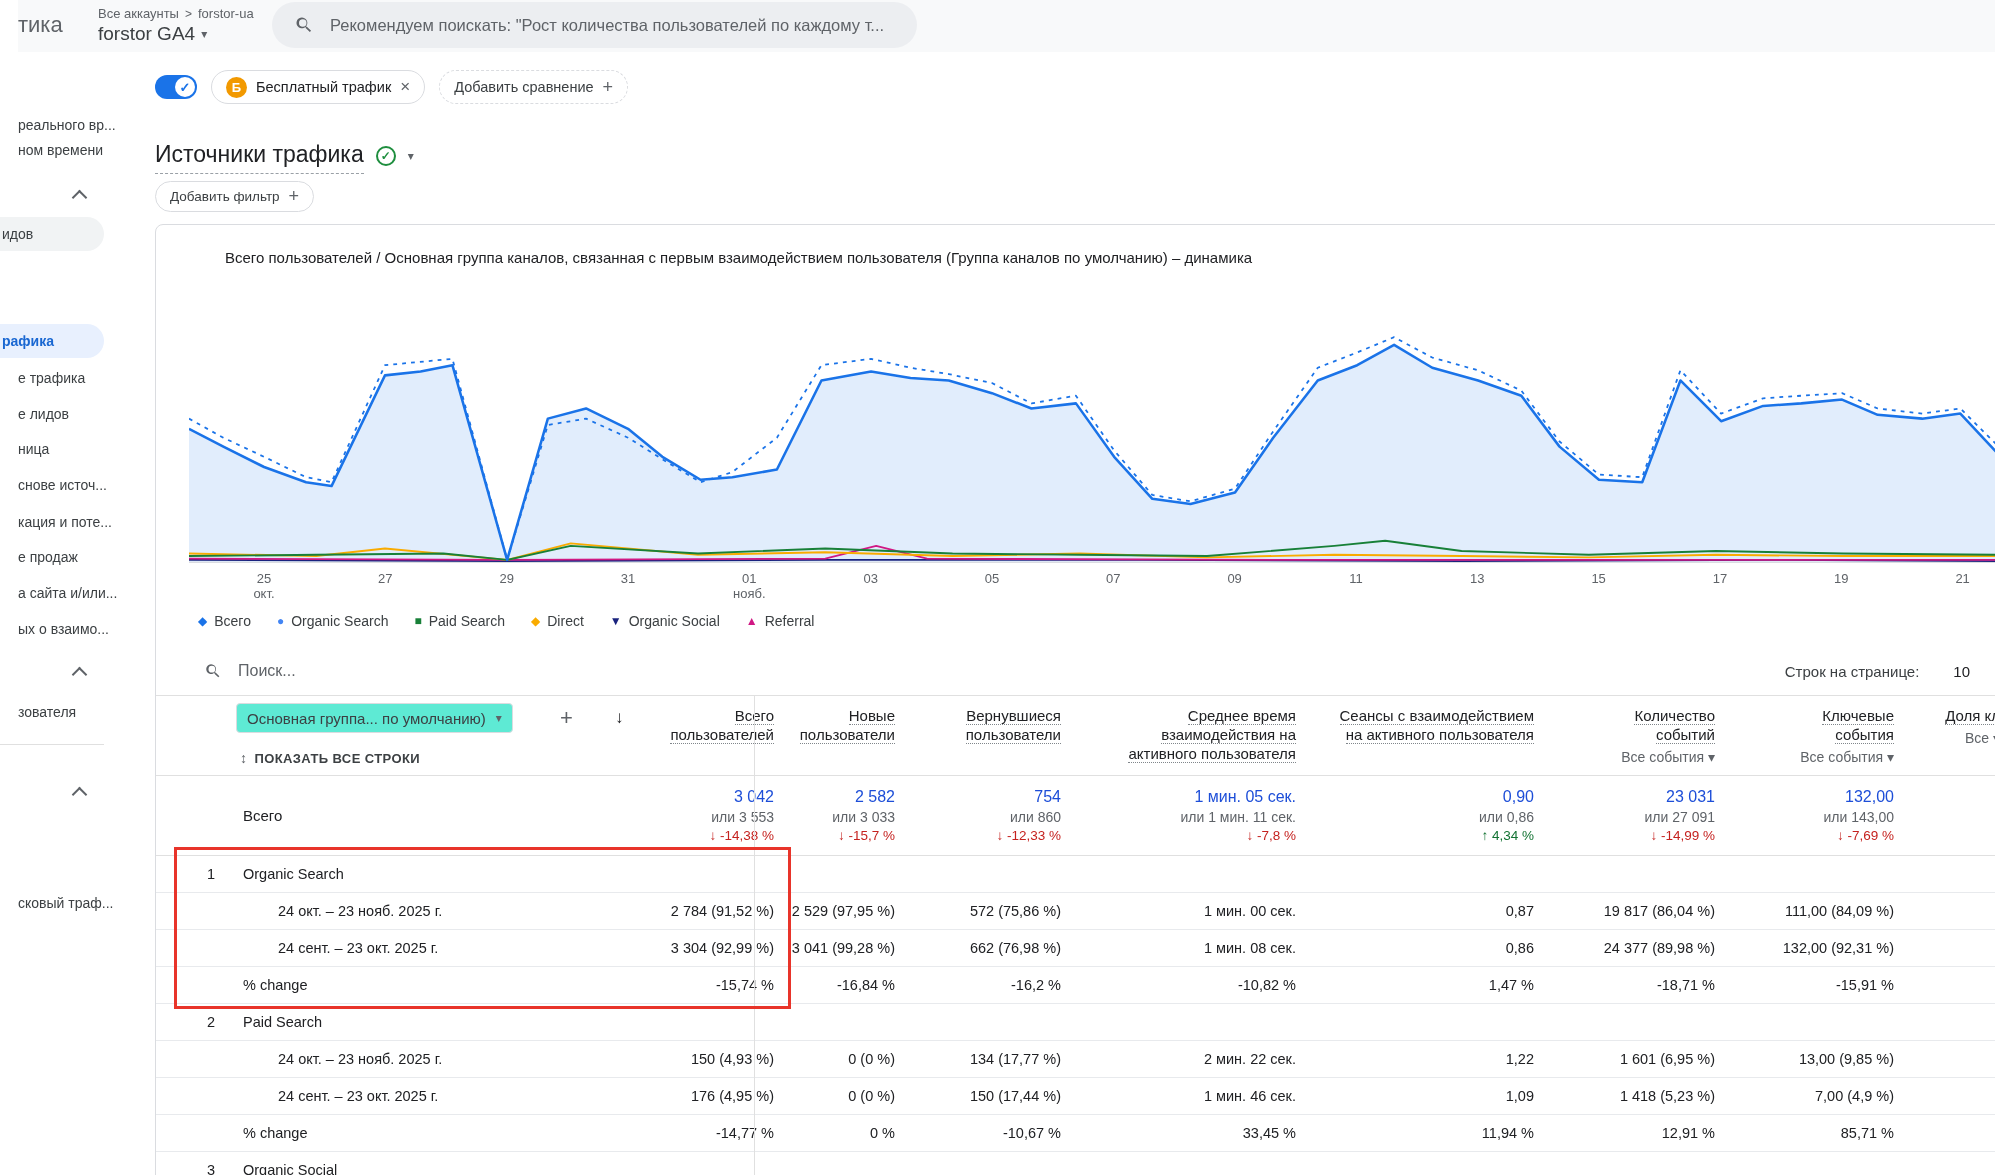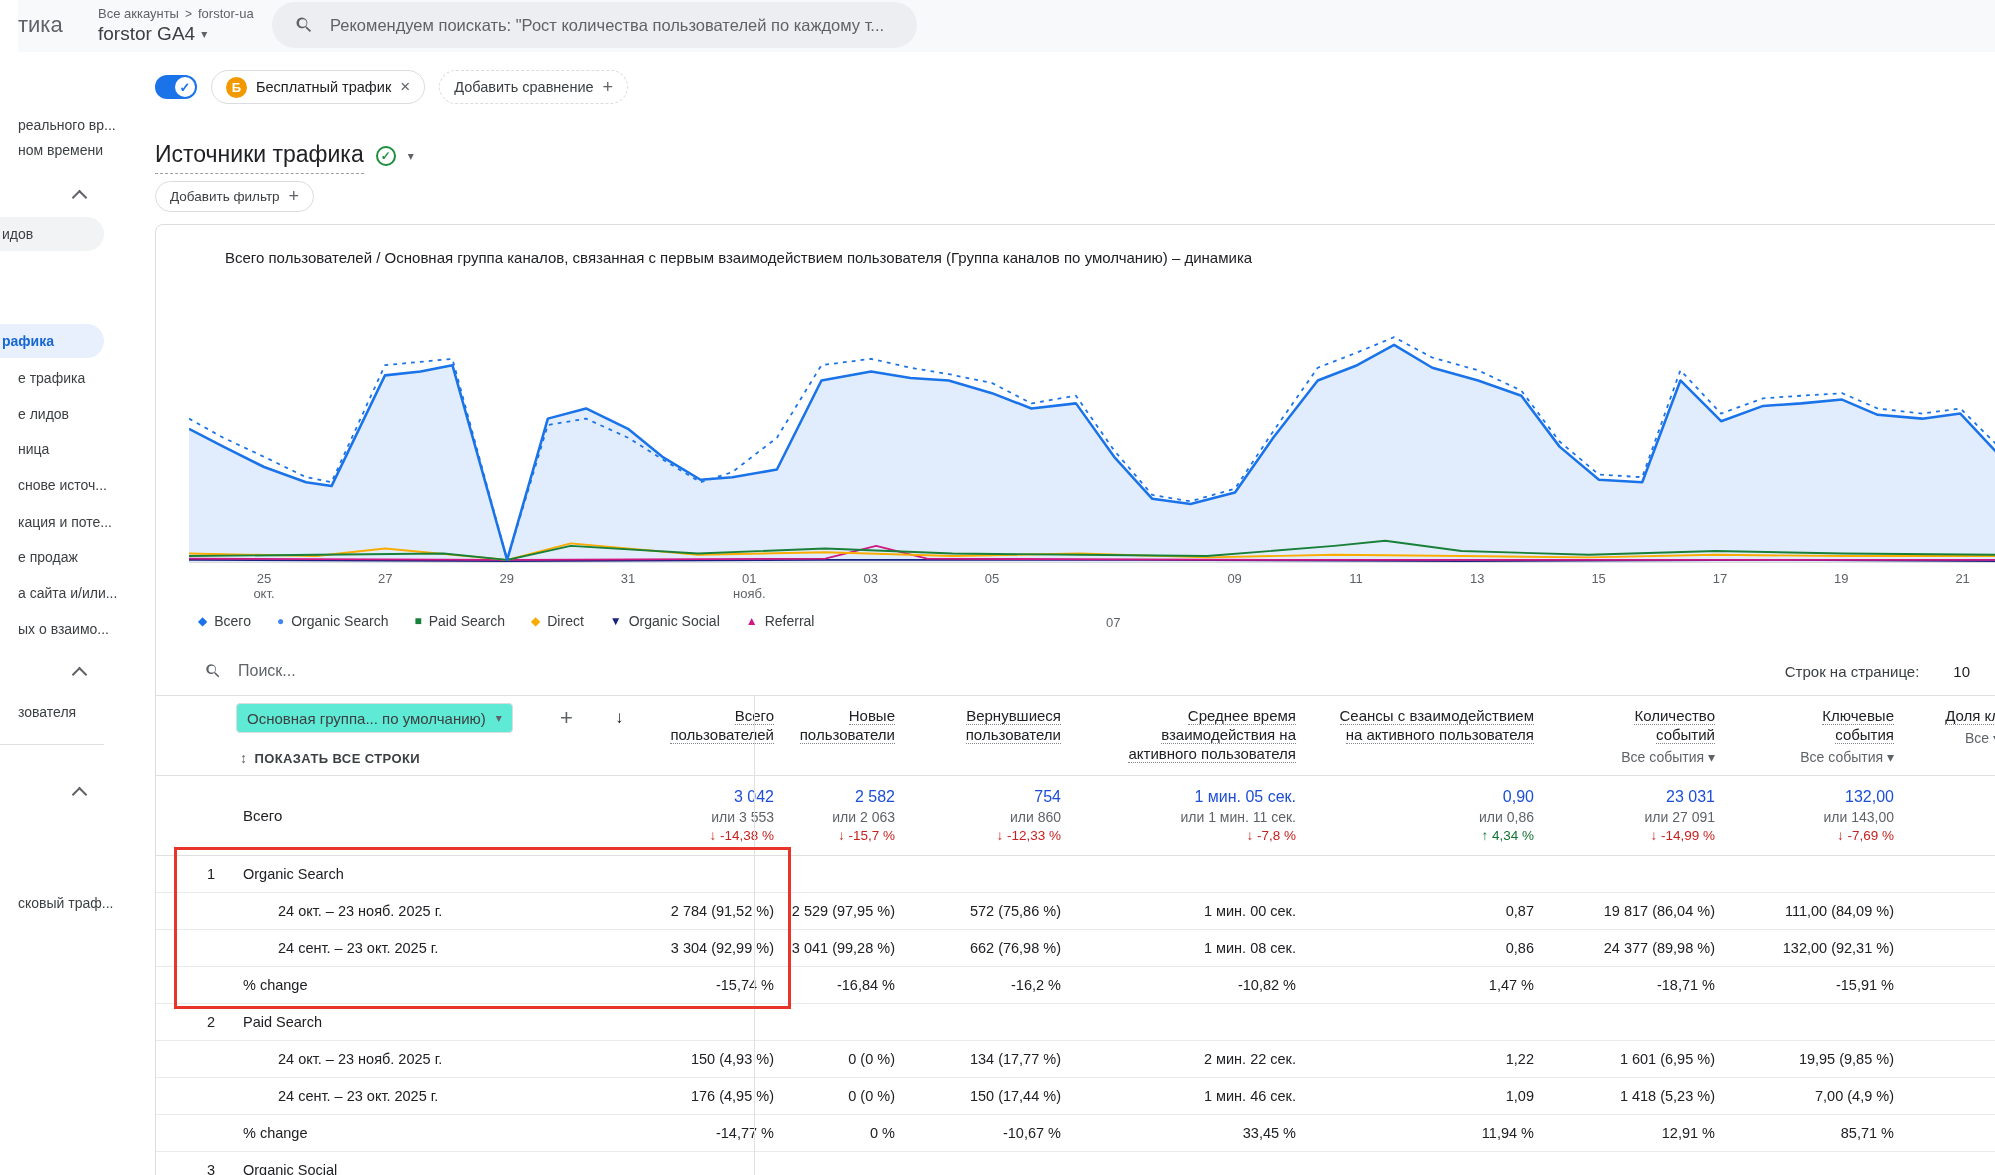--- a/index.html
+++ b/index.html
@@ -214,21 +214,21 @@
   <div class="x-labels">
       <div class="x-label" style="left: 35px;">25
 окт.</div>
       <div class="x-label" style="left: 156.33px;">27</div>
       <div class="x-label" style="left: 277.66px;">29</div>
       <div class="x-label" style="left: 398.99px;">31</div>
       <div class="x-label" style="left: 520.32px;">01
 нояб.</div>
       <div class="x-label" style="left: 641.65px;">03</div>
       <div class="x-label" style="left: 762.98px;">05</div>
-      <div class="x-label" style="left: 884.31px; margin-top: 44px;">07</div>
+      <div class="x-label" style="left: 884.31px;">07</div>
       <div class="x-label" style="left: 1005.64px;">09</div>
       <div class="x-label" style="left: 1126.97px;">11</div>
       <div class="x-label" style="left: 1248.3px;">13</div>
       <div class="x-label" style="left: 1369.63px;">15</div>
       <div class="x-label" style="left: 1490.96px;">17</div>
       <div class="x-label" style="left: 1612.29px;">19</div>
       <div class="x-label" style="left: 1733.62px;">21</div>
     </div>
   <div class="legend">
       <div class="legend-item">
@@ -309,21 +309,21 @@
       </div>
     <div class="grid totals-row">
       <div class="name">Всего</div>
     <div class="tcell">
           <div class="v">3 042</div>
           <div class="o">или 3 553</div>
           <div class="c chg-down">↓ -14,38 %</div>
         </div>
         <div class="tcell">
           <div class="v">2 582</div>
-          <div class="o">или 2 063</div>
+          <div class="o">или 3 033</div>
           <div class="c chg-down">↓ -15,7 %</div>
         </div>
         <div class="tcell">
           <div class="v">754</div>
           <div class="o">или 860</div>
           <div class="c chg-down">↓ -12,33 %</div>
         </div>
         <div class="tcell">
           <div class="v">1 мин. 05 сек.</div>
           <div class="o">или 1 мин. 11 сек.</div>
@@ -409,21 +409,21 @@
           <div></div>
         </div>
         <div class="grid drow">
           <div class="name ldate">24 окт. – 23 нояб. 2025 г.</div>
           <div>150 (4,93 %)</div>
           <div>0 (0 %)</div>
           <div>134 (17,77 %)</div>
           <div>2 мин. 22 сек.</div>
           <div>1,22</div>
           <div>1 601 (6,95 %)</div>
-          <div>19,95 (9,85 %)</div>
+          <div>13,00 (9,85 %)</div>
           <div></div>
         </div>
         <div class="grid drow">
           <div class="name ldate">24 сент. – 23 окт. 2025 г.</div>
           <div>176 (4,95 %)</div>
           <div>0 (0 %)</div>
           <div>150 (17,44 %)</div>
           <div>1 мин. 46 сек.</div>
           <div>1,09</div>
           <div>1 418 (5,23 %)</div>

